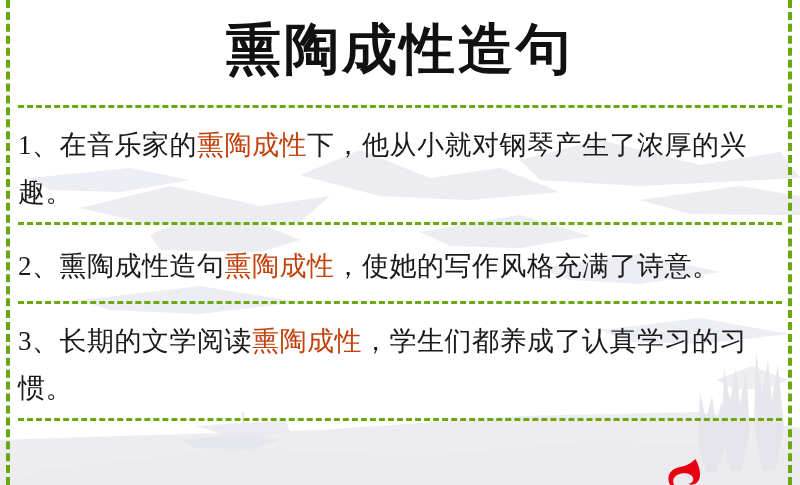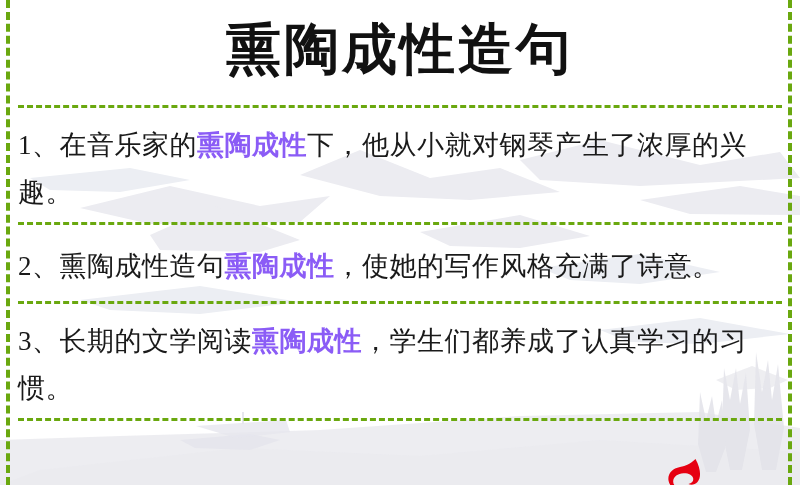--- a/index.html
+++ b/index.html
@@ -71,22 +71,22 @@
     left: 18px;
     width: 752px;
     font-family: "Liberation Serif", "DejaVu Serif", serif;
     font-size: 27px;
     line-height: 47px;
     color: #1a1a1a;
     z-index: 2;
     letter-spacing: 0.5px;
   }
   .sentence .hl {
-    color: #8b5cf6;
-    font-weight: bold;
+    color: #c2410c;
+    font-weight: normal;
   }
 
   .s1 { top: 122px; }
   .s2 { top: 243px; }
   .s3 { top: 318px; }
 
   
   .logo {
     position: absolute;
     left: 664px;

